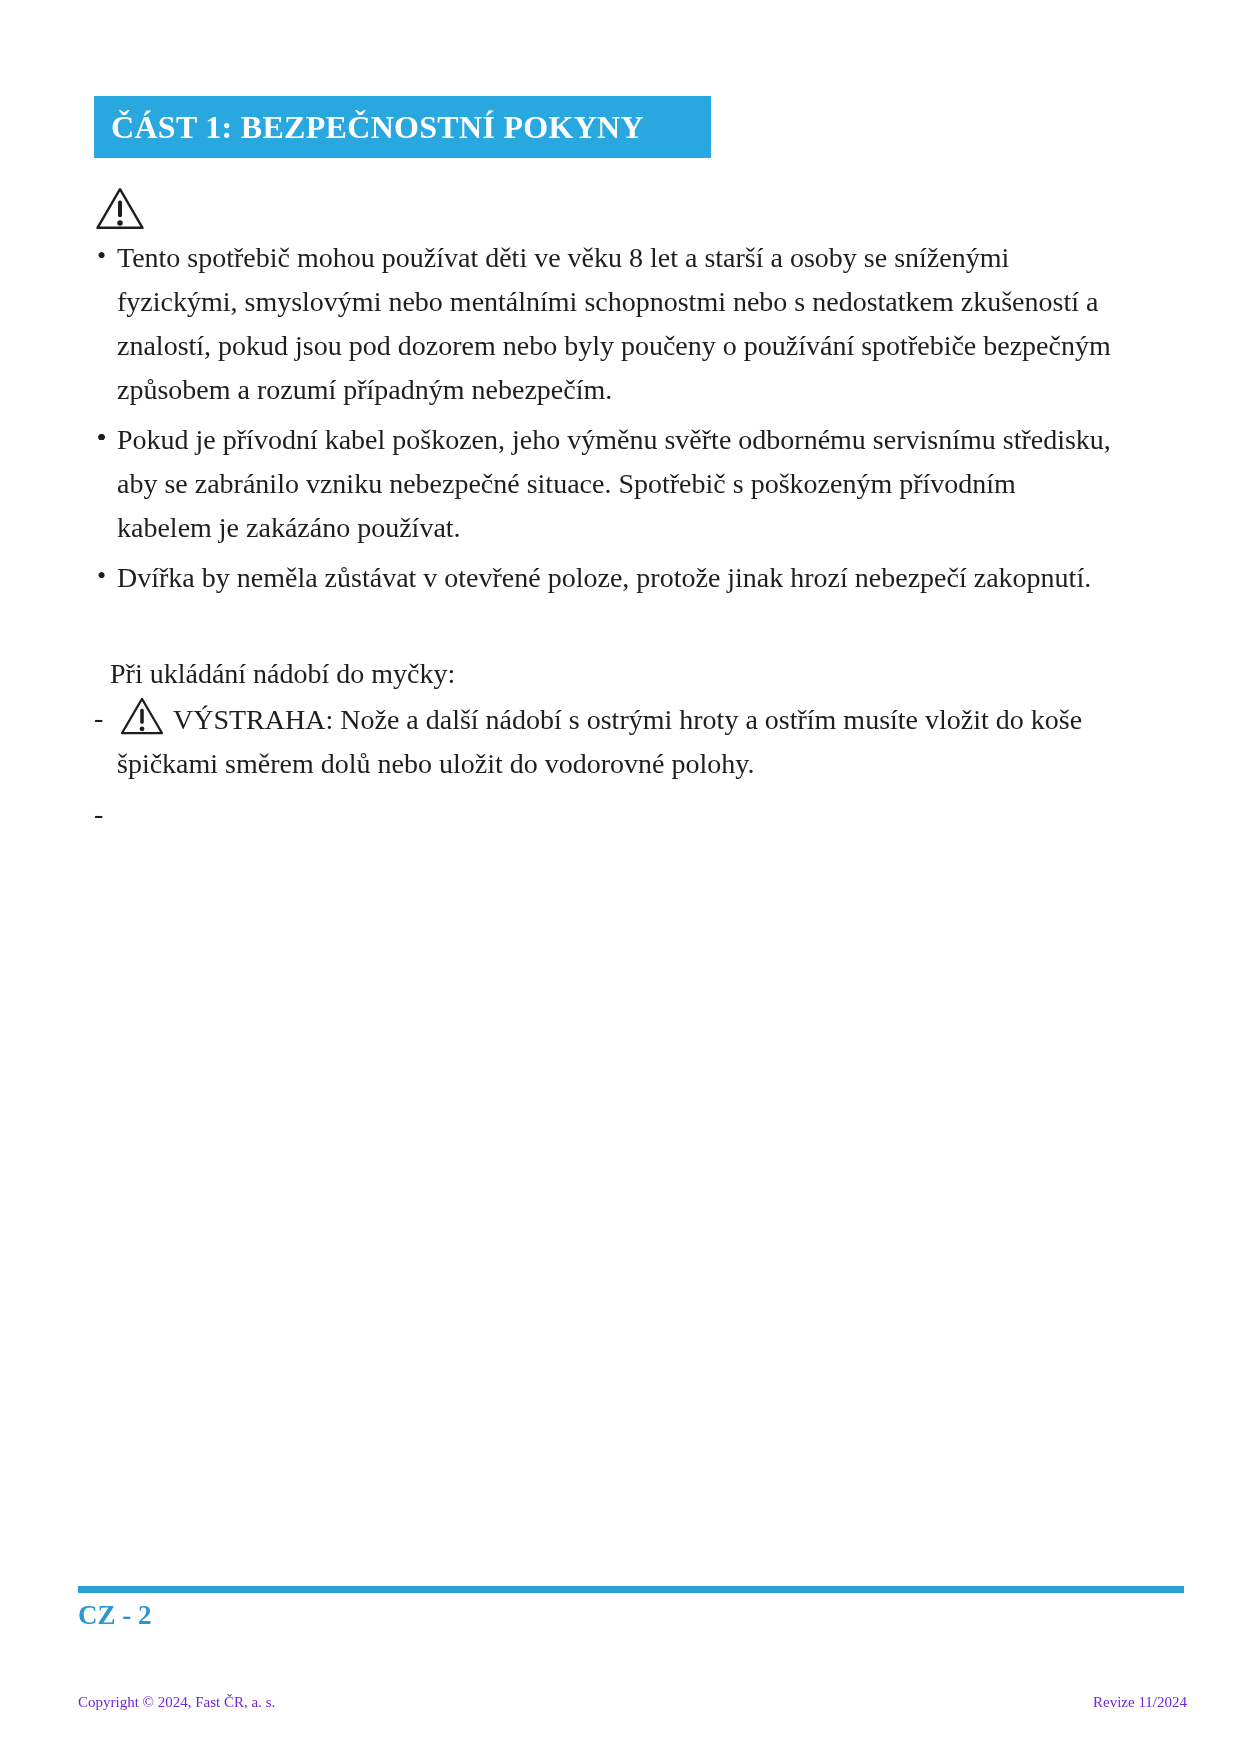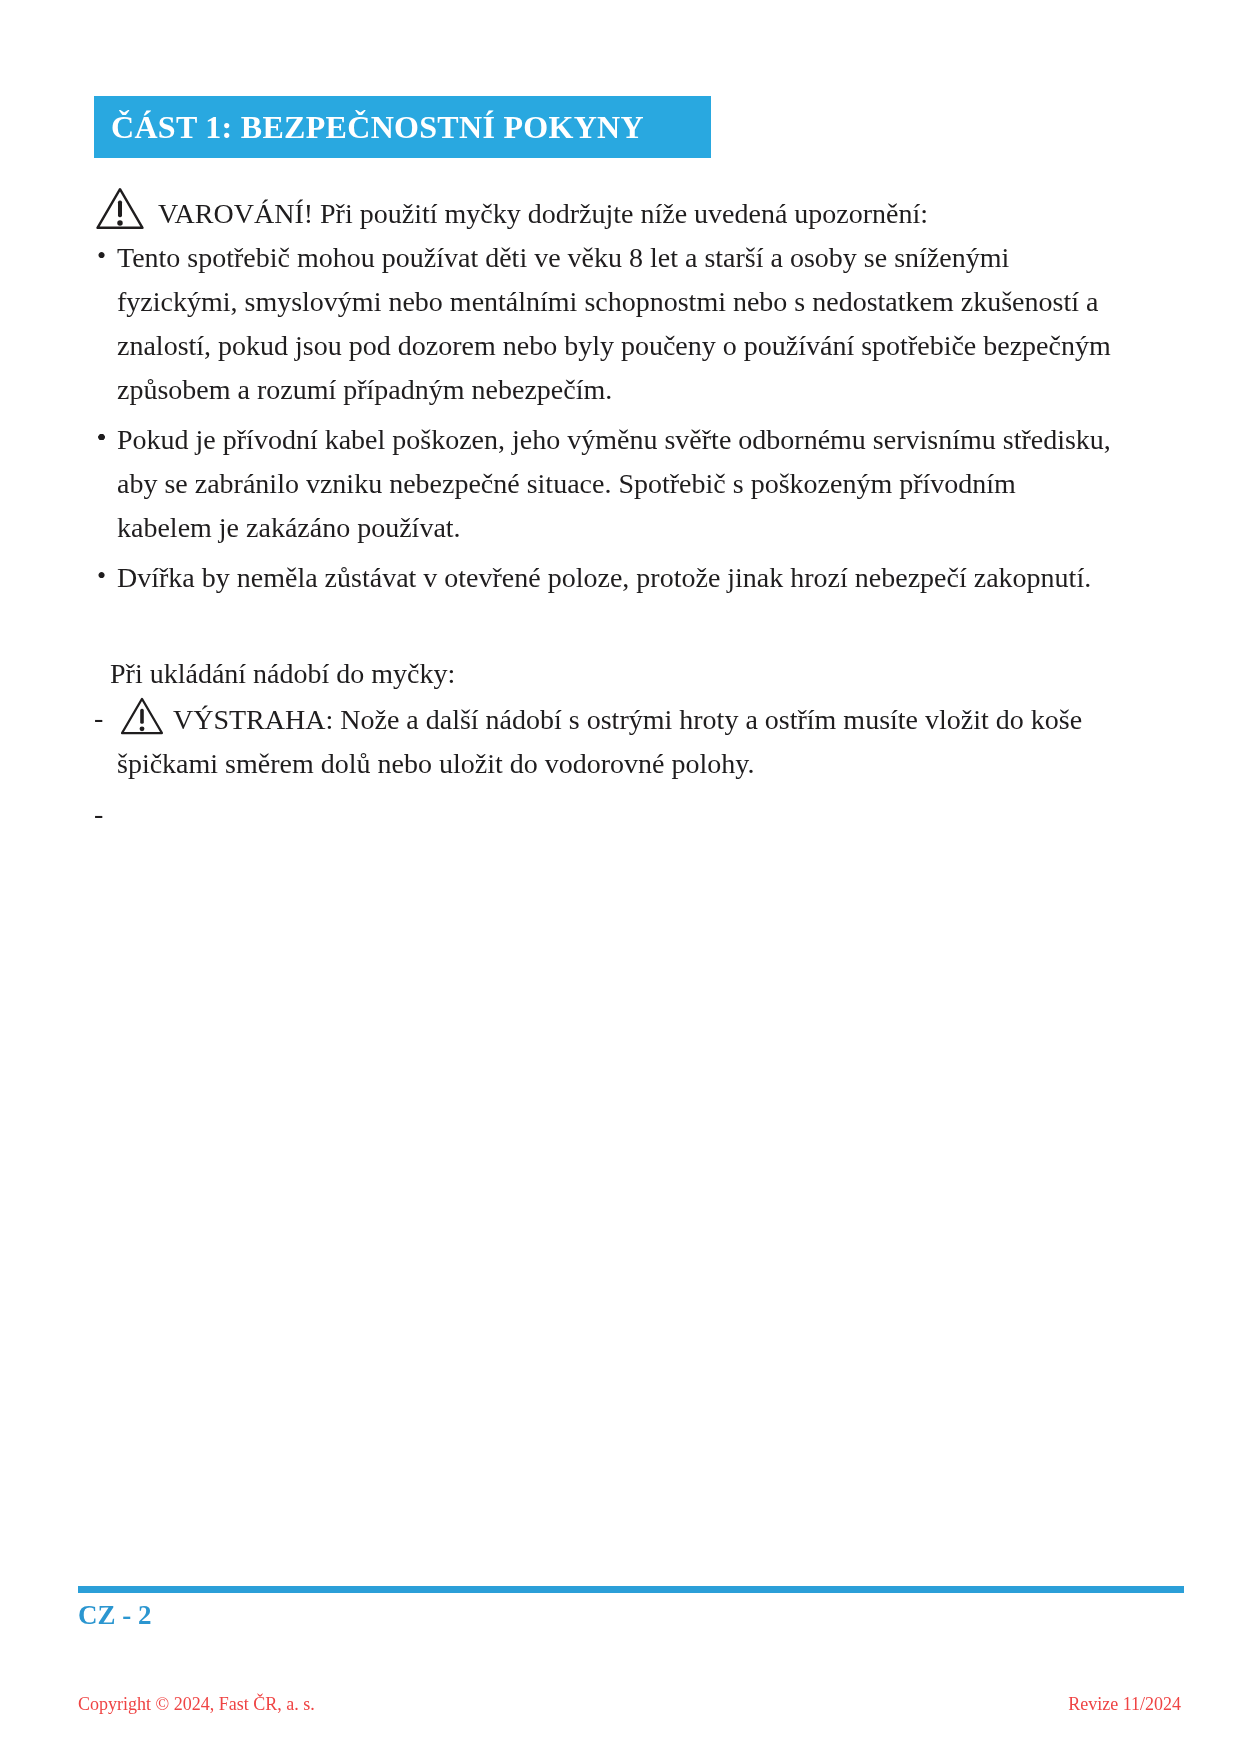--- a/index.html
+++ b/index.html
@@ -77,42 +77,42 @@
   .page-code{
     position:absolute;
     left:78px;top:1600px;
     color:var(--page-code-blue);
     font-size:27px;
     font-weight:700;
   }
   .footer-small{
     position:absolute;
     top:1694px;
-    font-size:18px;
-    color:#ef4444;
+    font-size:15px;
+    color:#6d28d9;
   }
   .copyright{left:78px;}
-  .revision{right:75px;}
+  .revision{right:69px;}
 </style>
 </head>
 <body>
 
 <div class="page">
   <div class="content">
 
     <div class="section-band">
       <span>ČÁST 1: BEZPEČNOSTNÍ POKYNY</span>
     </div>
 
     <p class="warning-intro body-text">
       <svg class="warn-icon lg" viewBox="0 0 64 56" aria-hidden="true">
         <path d="M32 4 L60 52 L4 52 Z" fill="none" stroke="#1F1D1E" stroke-width="3" stroke-linejoin="round"></path>
         <rect x="29.5" y="18" width="5" height="21" rx="2.2" fill="#1F1D1E"></rect>
         <circle cx="32" cy="46" r="3.4" fill="#1F1D1E"></circle>
-      </svg><span>VAROVÁNÍ! Při použití myčky dodržujte níže uvedená upozornění:</span>
+      </svg>
     </p>
 
     <ul class="plain bullet-list body-text">
       <li>
         <span class="marker">•</span>
         <span class="li-text">Tento spotřebič mohou používat děti ve věku 8 let a starší a osoby se sníženými fyzickými, smyslovými nebo mentálními schopnostmi nebo s nedostatkem zkušeností a znalostí, pokud jsou pod dozorem nebo byly poučeny o používání spotřebiče bezpečným způsobem a rozumí případným nebezpečím.</span>
       </li>
       <li>
         <span class="marker">•</span>
       </li>

